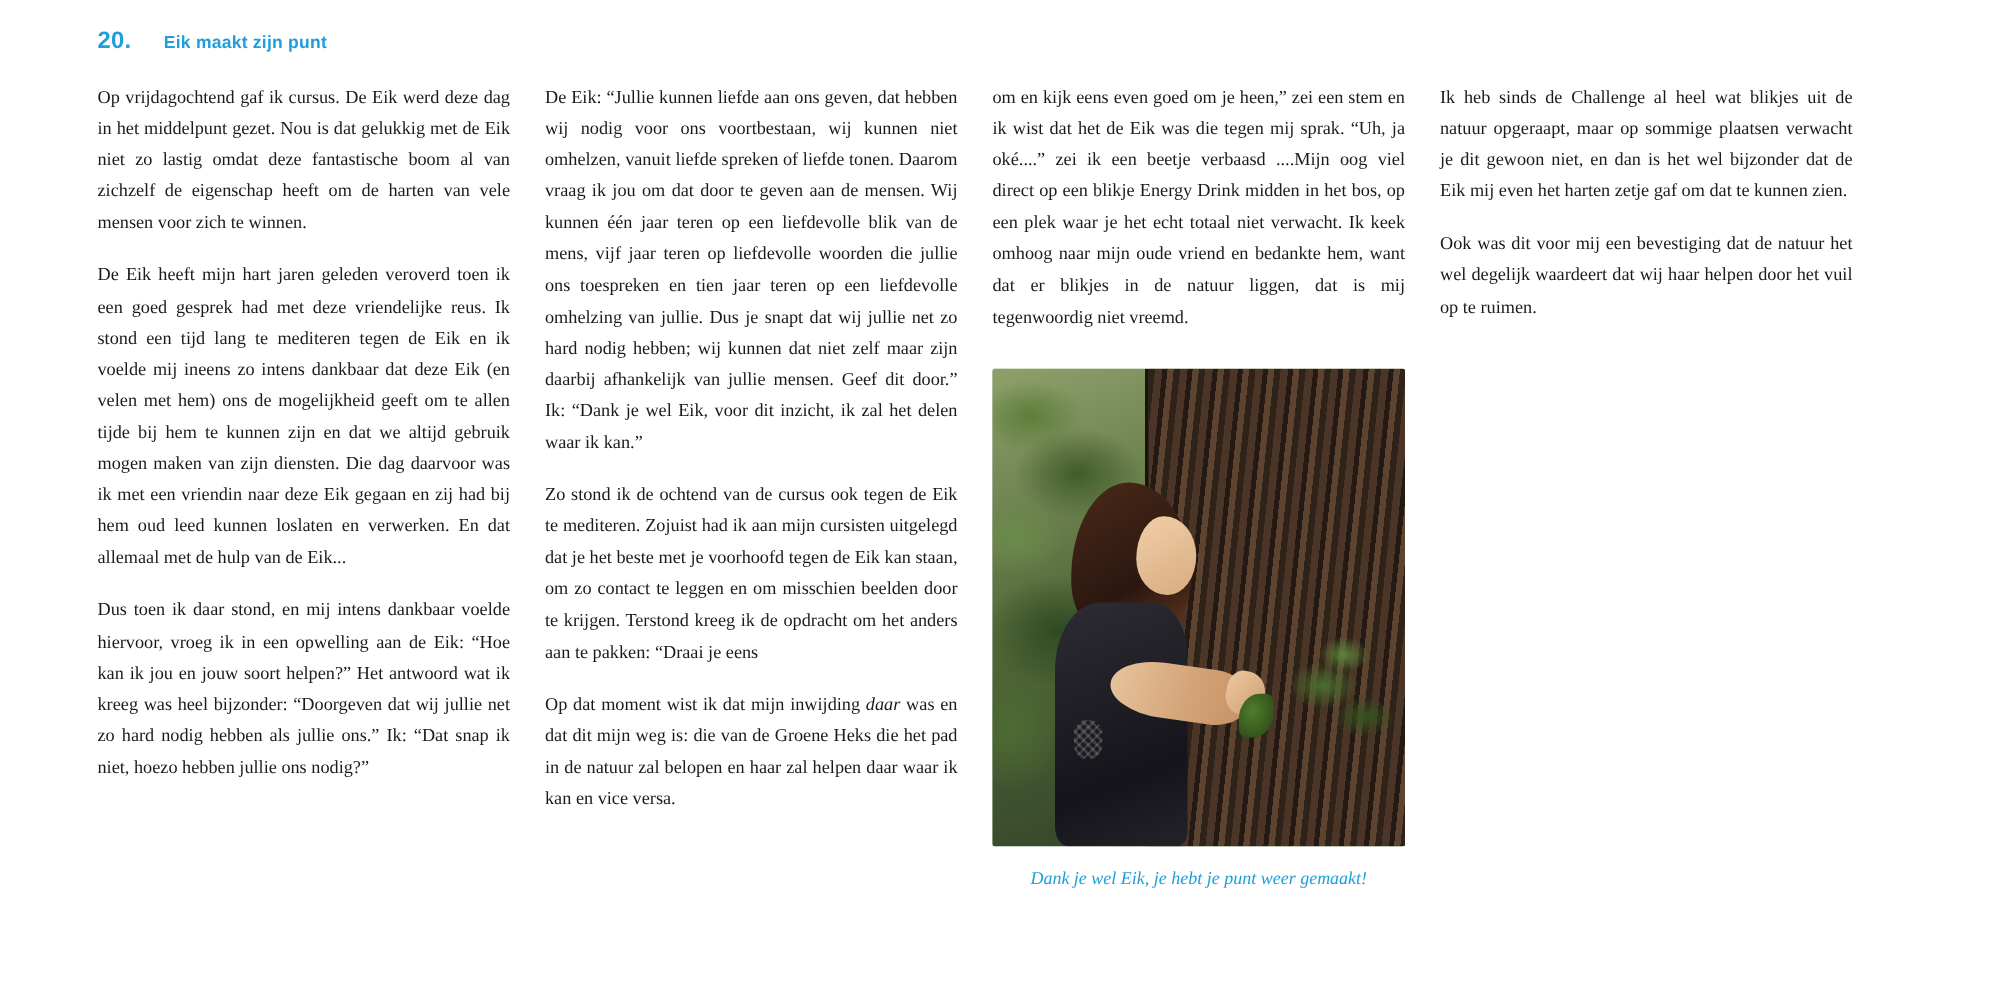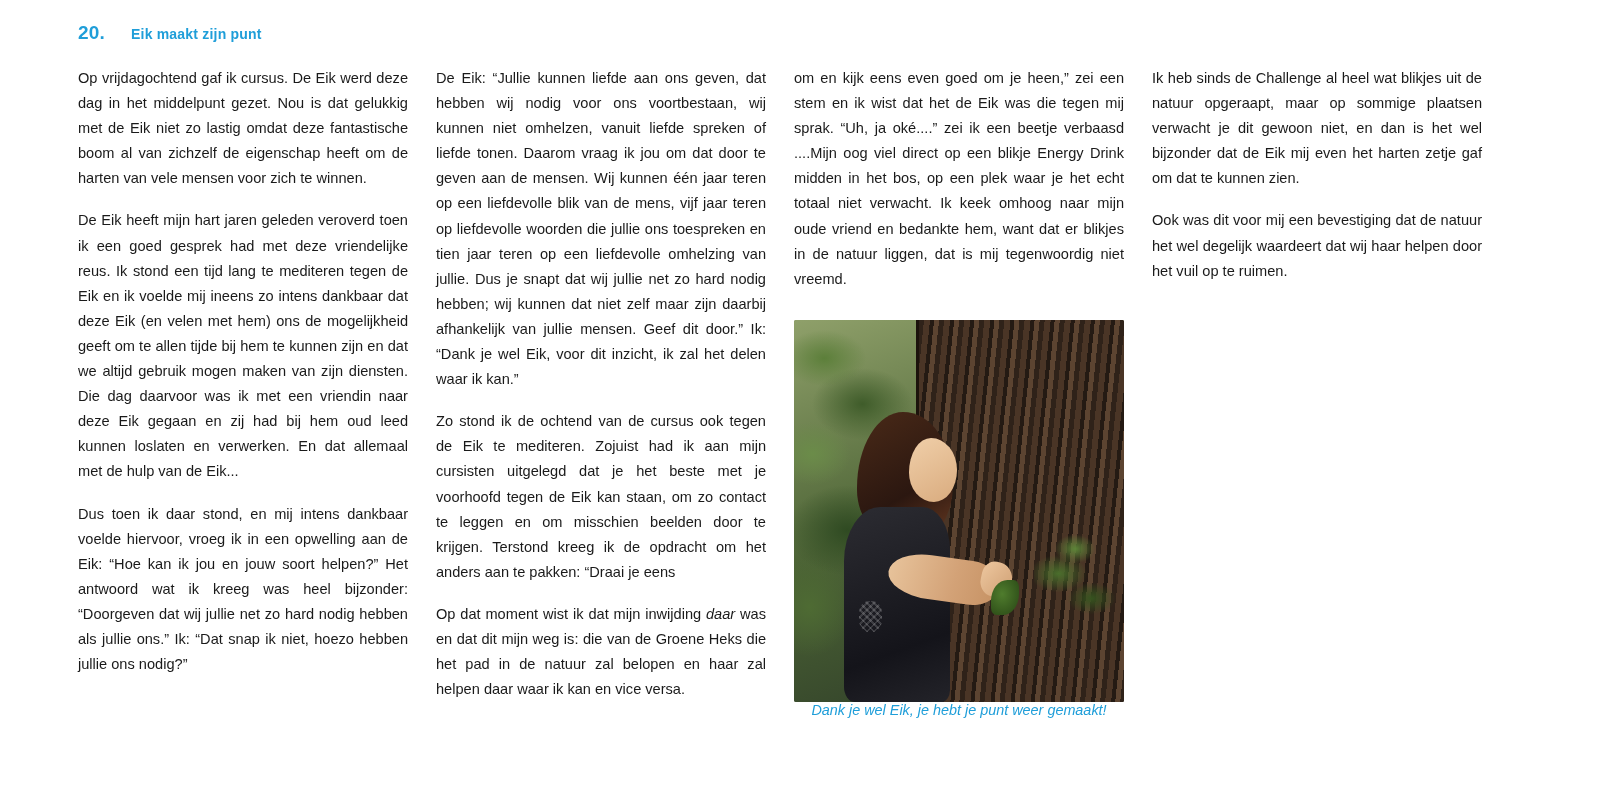--- a/index.html
+++ b/index.html
@@ -39,20 +39,21 @@
     letter-spacing: 0.2px;
   }
   .columns {
     display: flex;
     gap: 28px;
     align-items: flex-start;
   }
   .col {
     width: 330px;
     flex: 0 0 330px;
+    font-family: Liberation Serif, serif;
   }
   .col p {
     margin: 0 0 17px 0;
     font-size: 14.6px;
     line-height: 1.72;
     color: #1a1a1a;
     text-align: justify;
     text-justify: inter-word;
     hyphens: none;
   }
@@ -184,20 +185,21 @@
   .ill-leaf {
     position: absolute;
     left: 88%;
     top: 58%;
     width: 16%;
     height: 12%;
     background: radial-gradient(ellipse at 40% 40%, #4f7c2d 0%, #2f5019 80%);
     border-radius: 60% 20% 60% 20%;
   }
   .caption {
+    margin-top: 18px;
     text-align: center;
     color: #1f9ed9;
     font-size: 14.4px;
     font-style: italic;
   }
 </style>
 </head>
 <body>
 
 <div class="page">

